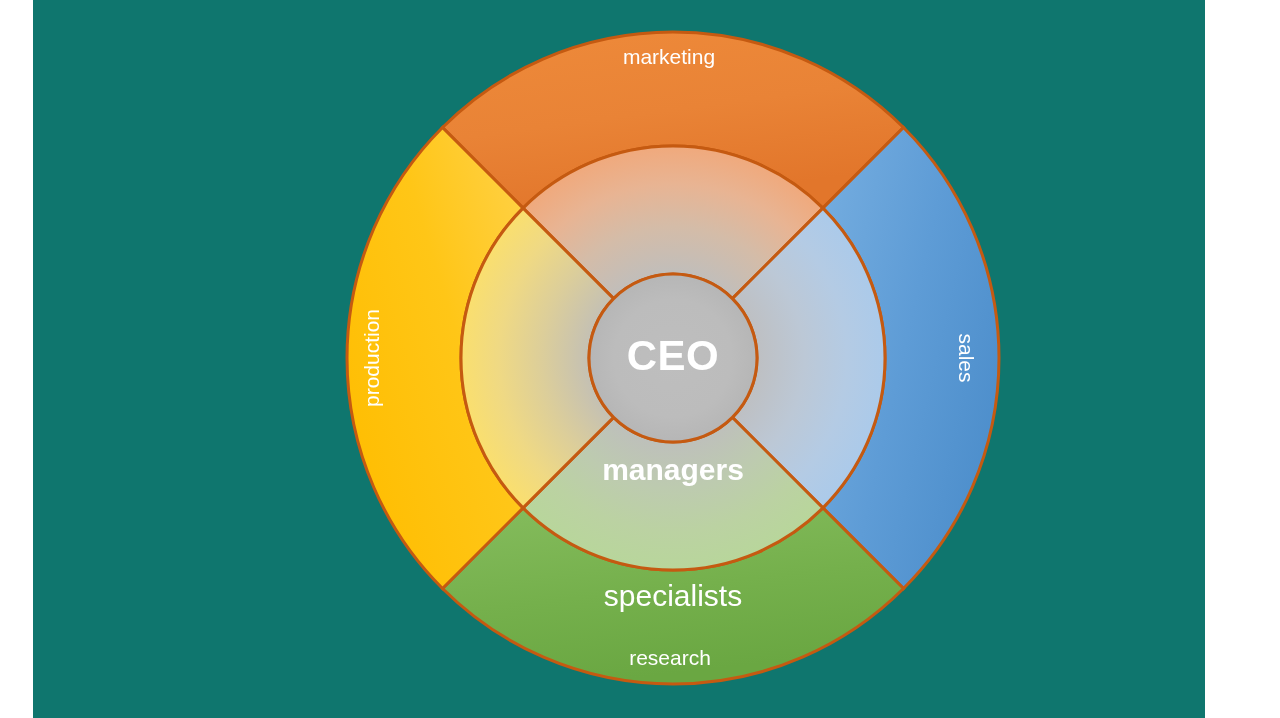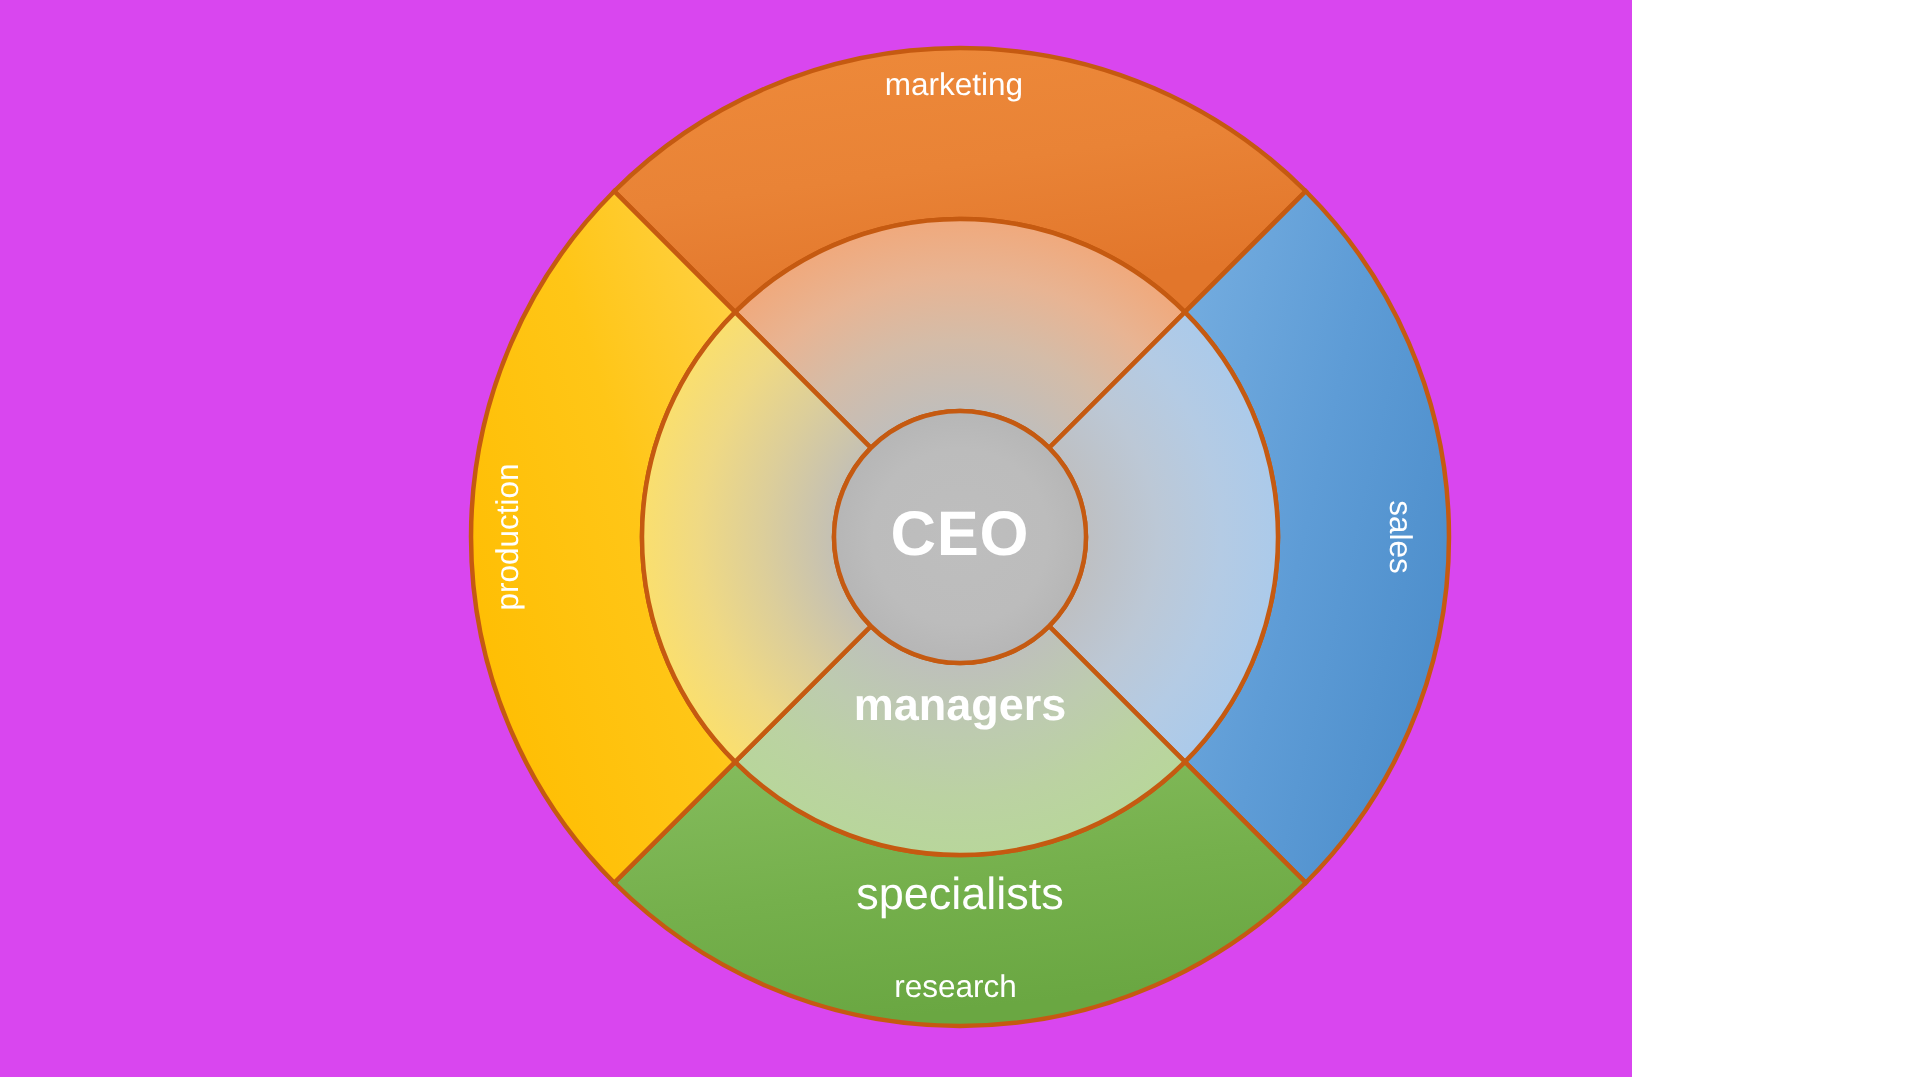--- a/index.html
+++ b/index.html
@@ -9,23 +9,24 @@
   }
   body {
     width: 1280px;
     height: 718px;
     background: #ffffff;
     font-family: "Liberation Sans", sans-serif;
     overflow: hidden;
   }
   #diagram-stage {
     position: relative;
-    width: 1088px;
+    width: 1172px;
     height: 718px;
-    background: #d946ef;
+    background: #0f766e;
+    margin-left: 33px;
   }
   #org-svg {
     display: block;
     width: 1280px;
     height: 718px;
   }
   .ring-label,
   .quad-label {
     fill: #ffffff;
     text-anchor: middle;

